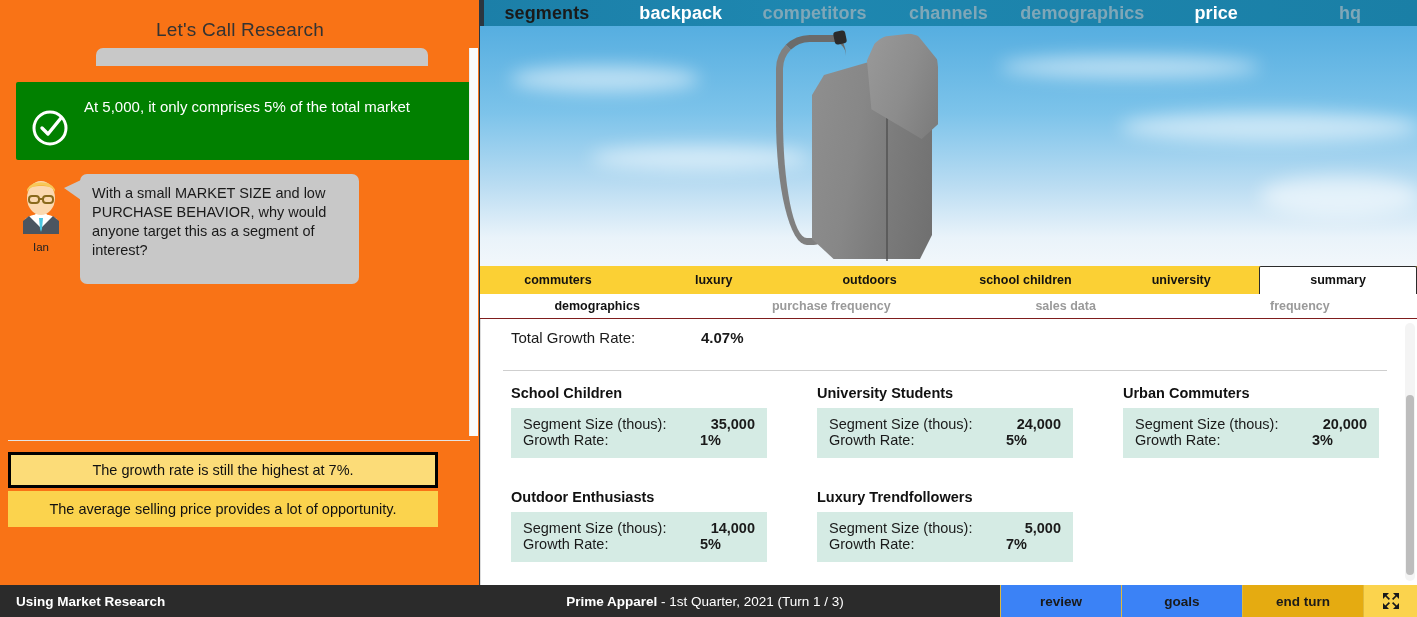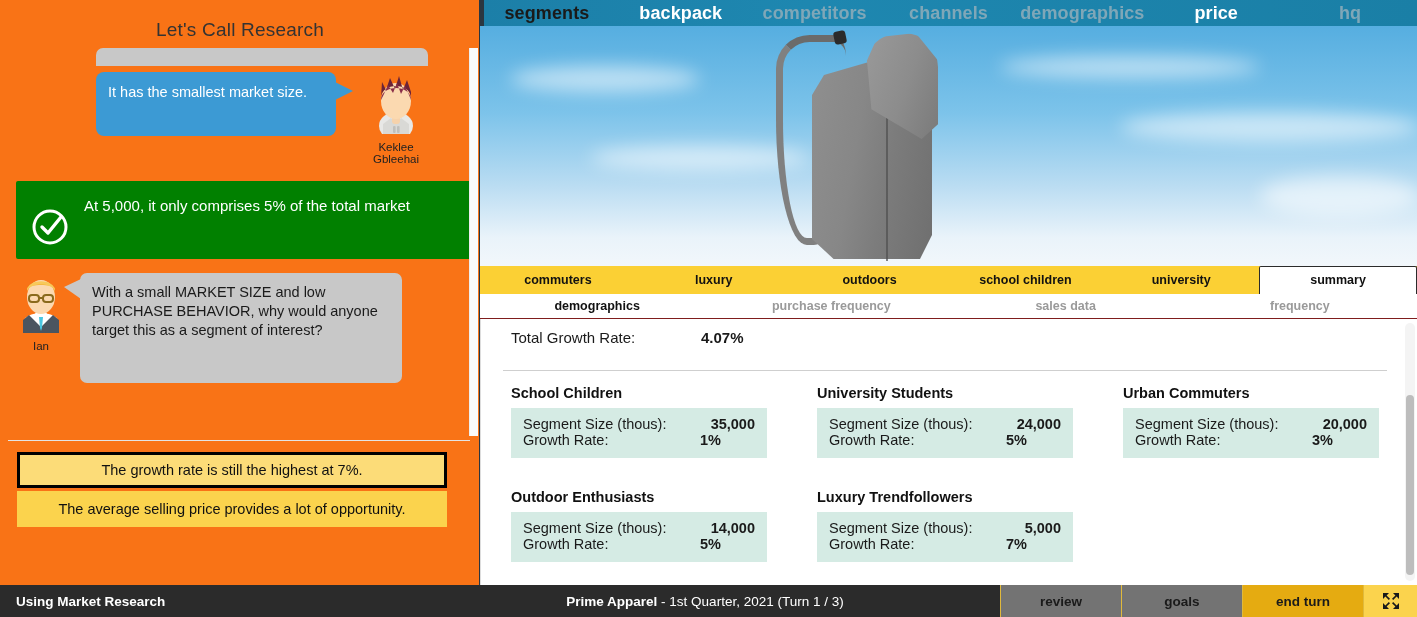--- a/index.html
+++ b/index.html
@@ -83,21 +83,21 @@
     padding: 14px 14px 0 14px;
   }
   .callout-green .cg-icon { width: 42px; flex: 0 0 42px; padding-top: 12px; }
   .callout-green .cg-text {
     font-size: 15px; line-height: 1.3; padding-left: 12px; padding-top: 1px;
   }
 
   
   .bubble-gray {
     position: relative;
-    width: 322px;
+    width: 279px;
     min-height: 110px;
     background: #c8c8c8;
     color: #1a1a1a;
     border-radius: 7px;
     padding: 10px 12px;
     font-size: 14.5px;
     line-height: 1.32;
   }
   .bubble-gray::before {
     content: "";
@@ -112,21 +112,21 @@
   #chat-scrollbar {
     position: absolute; right: 2px; top: 0; width: 9px; height: 388px;
     background: #fafafa; border-left: 1px solid #ededed;
   }
 
   
   #choice-divider {
     position: absolute; left: 8px; top: 440px; width: 462px;
     border-top: 1px solid #e4e4e4;
   }
-  #choices { position: absolute; left: 8px; top: 452px; width: 430px; margin-left: 9px; }
+  #choices { position: absolute; left: 8px; top: 452px; width: 430px; }
   .choice {
     background: #fbd34d;
     color: #111;
     font-size: 14.5px;
     text-align: center;
     padding: 9px 10px;
     margin-bottom: 3px;
     line-height: 1.25;
     cursor: pointer;
   }
@@ -305,21 +305,21 @@
     display: flex; align-items: center; padding-left: 16px;
   }
   #bb-center {
     flex: 1; color: #fff; font-size: 13.5px;
     display: flex; align-items: center; justify-content: center;
     padding-right: 120px;
   }
   #bb-center b { font-weight: bold; }
   .bb-btn {
     width: 121px;
-    background: #737373;
+    background: #3b82f6;
     color: #1a1a1a;
     font-size: 13.5px; font-weight: bold;
     display: flex; align-items: center; justify-content: center;
     border-left: 1px solid #e0b93c;
     cursor: pointer;
   }
   .bb-btn.endturn { background: #e5ab11; width: 121px; }
   .bb-btn.icon-btn { width: 54px; background: #fbd34d; }
 
   
@@ -335,38 +335,20 @@
 
   <div id="left-panel">
 
     <div id="coach-title">Let's Call Research</div>
 
     <div id="chat-scroll">
       <div id="chat-inner">
 
         <div class="partial-bubble"></div>
 
-        <div class="msg-row right">
-          <div class="bubble-blue">
-            <span>It has the smallest market size.</span>
-          </div>
-          <div class="avatar-col">
-            <svg width="54" height="60" viewBox="0 0 54 60">
-              <ellipse cx="27" cy="52" rx="17" ry="14" fill="#e8e8e6"></ellipse>
-              <path d="M14 50 L22 44 L27 50 L32 44 L40 50 L40 60 L14 60 Z" fill="#d9d9d6"></path>
-              <rect x="23" y="40" width="8" height="10" rx="3" fill="#f6d2ab"></rect>
-              <rect x="24" y="52" width="2.6" height="7" rx="1" fill="#bfbfbc"></rect>
-              <rect x="28" y="52" width="2.6" height="7" rx="1" fill="#bfbfbc"></rect>
-              <ellipse cx="27" cy="27" rx="15" ry="18" fill="#fbd9b0"></ellipse>
-              <path d="M12 24 C12 8, 42 8, 42 24 L42 18 L38 6 L34 16 L30 2 L26 15 L21 4 L17 16 L13 8 Z" fill="#6b2338"></path>
-              <path d="M12 26 C12 10, 42 10, 42 26 L40 21 L36 12 L32 20 L28 9 L24 19 L19 11 L15 20 Z" fill="#8a2e48"></path>
-            </svg>
-            <div class="avatar-name">Keklee Gbleehai</div>
-          </div>
-        </div>
 
         <div class="callout-green">
           <div class="cg-icon">
             <svg width="40" height="40" viewBox="0 0 40 40">
               <circle cx="20" cy="20" r="16" fill="none" stroke="#ffffff" stroke-width="3"></circle>
               <path d="M12 20 L18 26 L31 10" fill="none" stroke="#ffffff" stroke-width="3.4" stroke-linecap="round" stroke-linejoin="round"></path>
             </svg>
           </div>
           <div class="cg-text">At 5,000, it only comprises 5% of the total market</div>
         </div>

